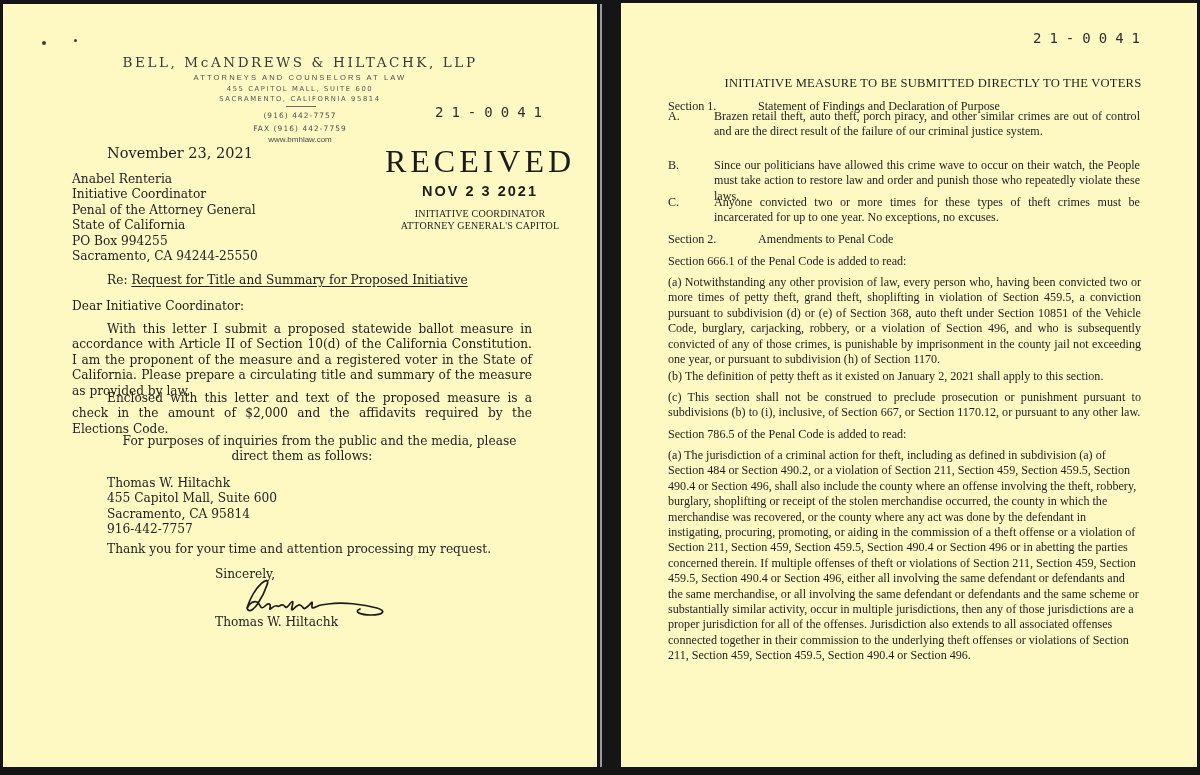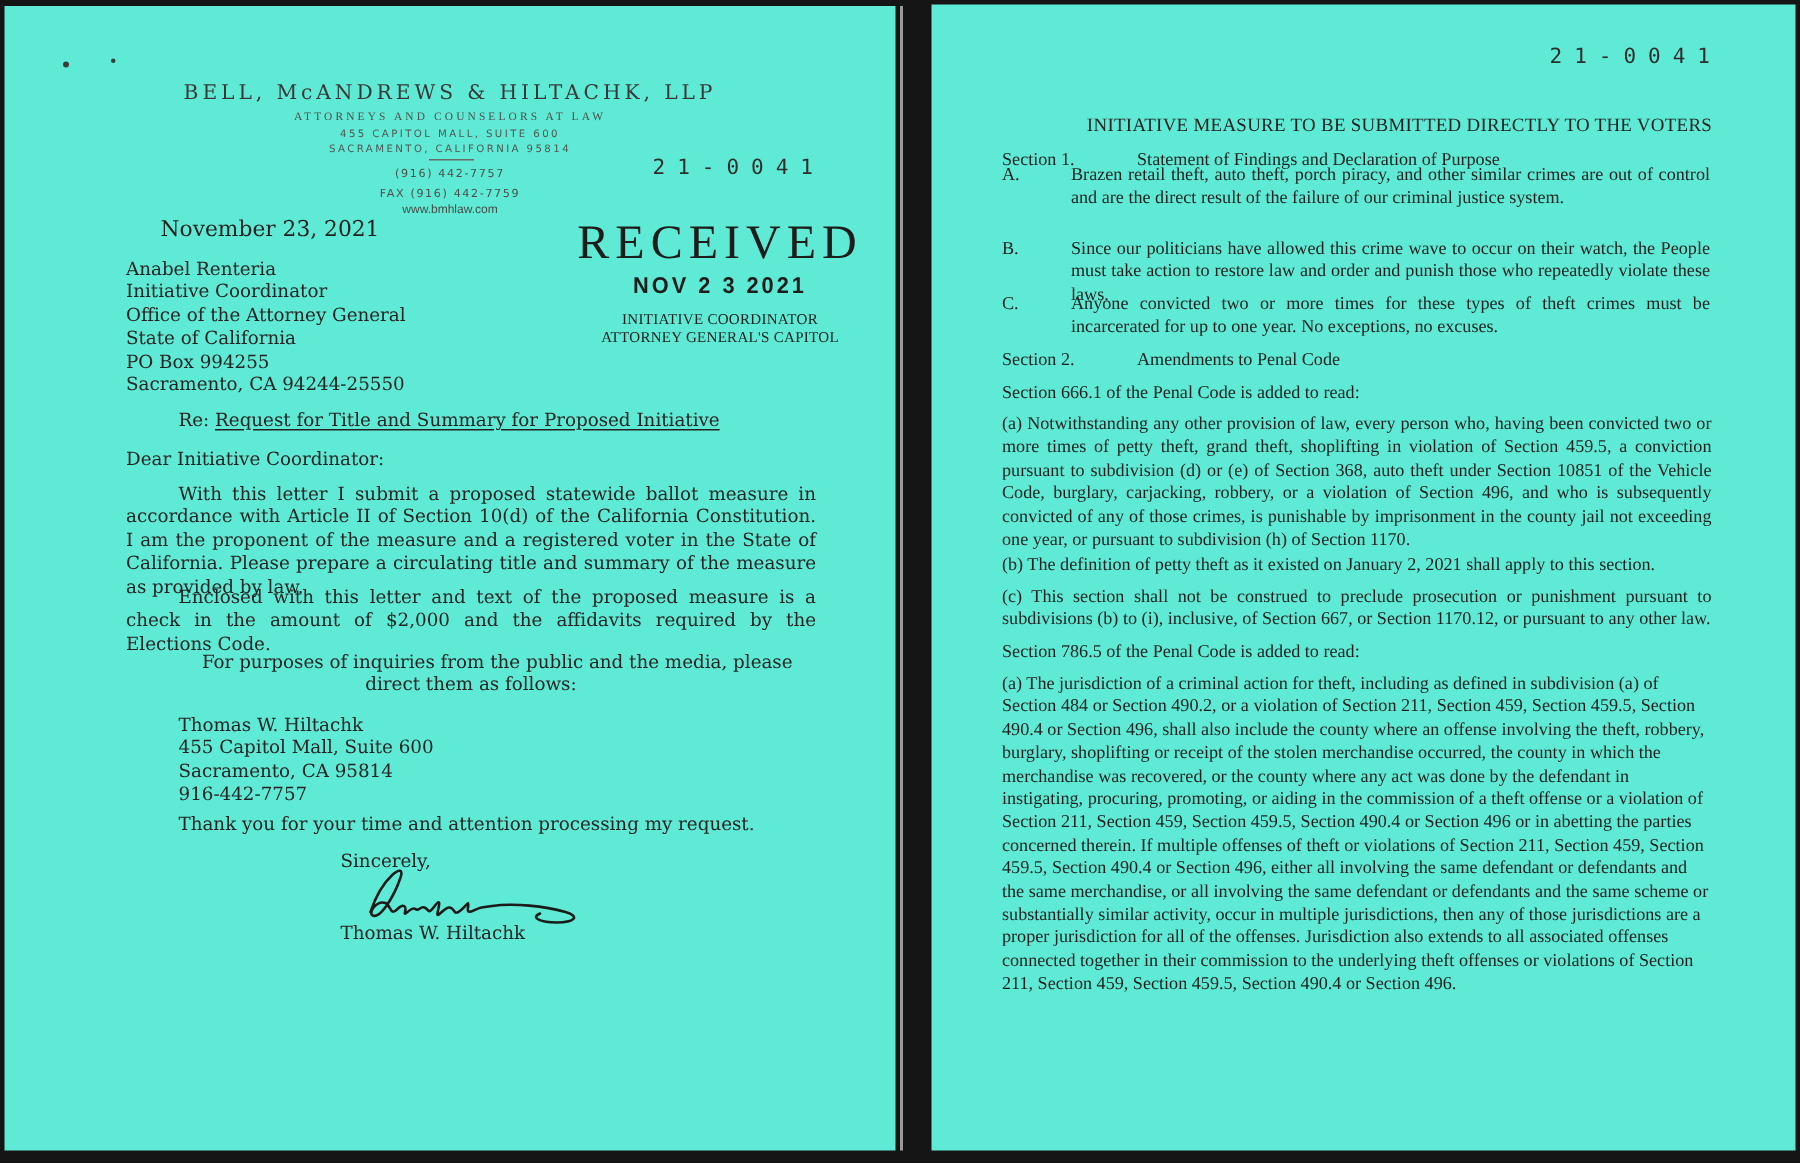--- a/index.html
+++ b/index.html
@@ -1,45 +1,45 @@
 <!DOCTYPE html>
 <html><head>
 <meta charset="utf-8">
 <style>
   html,body{margin:0;padding:0;background:#101010;}
   .canvas{position:relative;width:1200px;height:775px;background:#151515;overflow:hidden;
           font-family:"Liberation Serif",serif;color:#222;}
-  .page{position:absolute;background:#5eead4;}
+  .page{position:absolute;background:#fef9c3;}
   .page-left{left:3px;top:4px;width:594px;height:763px;}
   .page-right{left:621px;top:3px;width:576px;height:764px;}
   .divider-hairline{position:absolute;left:600px;top:4px;width:2px;height:763px;background:#9a9a9a;}
   .abs{position:absolute;}
   .speck{position:absolute;background:#3c3c3c;border-radius:50%;}
 
   
   .letterhead{left:0;right:0;text-align:center;color:#3e3e3e;}
   .firm-name{top:50px;font-family:"DejaVu Serif",serif;font-size:13.5px;letter-spacing:2.6px;color:#383838;}
-  .firm-tag{top:69px;font-family:Liberation Serif, serif;font-size:7.6px;letter-spacing:2.1px;color:#4e4e4e;text-align:center;}
+  .firm-tag{top:69px;font-family:Liberation Sans, sans-serif;font-size:7.6px;letter-spacing:2.1px;color:#4e4e4e;text-align:center;}
   .firm-addr1{top:81px;font-family:"DejaVu Sans",sans-serif;font-size:6.8px;letter-spacing:1.6px;color:#555;}
   .firm-addr2{top:91px;font-family:"DejaVu Sans",sans-serif;font-size:6.8px;letter-spacing:1.6px;color:#555;}
   .firm-rule{left:283px;top:102px;width:30px;height:1px;background:#6a6a6a;}
   .firm-phone{top:107px;font-family:"DejaVu Sans",sans-serif;font-size:7.4px;letter-spacing:1.1px;color:#4e4e4e;}
   .firm-fax{top:120px;font-family:"DejaVu Sans",sans-serif;font-size:7.4px;letter-spacing:1.1px;color:#4e4e4e;}
   .firm-web{top:131px;font-family:"Liberation Sans",sans-serif;font-size:8px;color:#4a4a4a;}
   .date-line{top:141px;left:0;right:240px;text-align:center;font-family:"DejaVu Serif",serif;font-size:14.5px;color:#1f1f1f;}
 
   .case-number{font-family:"DejaVu Sans Mono",monospace;font-size:14px;letter-spacing:8px;color:#2e2e2e;white-space:nowrap;}
   .case-left{left:432px;top:100px;}
 
   .stamp{left:332px;width:290px;text-align:center;color:#1c1c1c;}
   .stamp-word{top:139px;font-family:"Liberation Serif",serif;font-size:32px;letter-spacing:4px;}
   .stamp-date{top:179px;font-family:"Liberation Sans",sans-serif;font-weight:bold;font-size:14.5px;letter-spacing:2px;transform:scaleY(1.05);}
   .stamp-office{top:204px;font-family:"Liberation Serif",serif;font-size:10px;line-height:12px;letter-spacing:.2px;}
 
-  .serif-body{font-family:"DejaVu Serif",serif;font-size:12.2px;color:#232323;margin-left:12px;}
+  .serif-body{font-family:"DejaVu Serif",serif;font-size:12.2px;color:#232323;}
   .recipient{left:69px;top:168px;line-height:15.4px;}
   .subject{left:104px;top:269px;}
   .subject u{text-underline-offset:2px;}
   .salutation{left:69px;top:295px;}
   .bodypara{left:69px;width:460px;text-align:justify;text-indent:35px;line-height:15.4px;}
   .para1{top:318px;}
   .para2{top:387px;}
   .para3{top:430px;text-align:center;}
   .contact{left:104px;top:472px;line-height:15.3px;}
   .thanks{left:69px;top:538px;text-indent:35px;}
@@ -85,21 +85,21 @@
     <div class="abs stamp stamp-word">RECEIVED</div>
     <div class="abs stamp stamp-date">NOV 2 3 2021</div>
     <div class="abs stamp stamp-office">
       <div>INITIATIVE COORDINATOR</div>
       <div>ATTORNEY GENERAL'S CAPITOL</div>
     </div>
 
     <div class="abs serif-body recipient">
       <div>Anabel Renteria</div>
       <div>Initiative Coordinator</div>
-      <div>Office of the Attorney General</div>
+      <div>Penal of the Attorney General</div>
       <div>State of California</div>
       <div>PO Box 994255</div>
       <div>Sacramento, CA 94244-25550</div>
     </div>
 
     <div class="abs serif-body subject"><span>Re: </span><u>Request for Title and Summary for Proposed Initiative</u></div>
 
     <div class="abs serif-body salutation">Dear Initiative Coordinator:</div>
 
     <div class="abs serif-body bodypara para1">With this letter I submit a proposed statewide ballot measure in accordance with Article II of Section 10(d) of the California Constitution.  I am the proponent of the measure and a registered voter in the State of California.  Please prepare a circulating title and summary of the measure as provided by law.</div>

